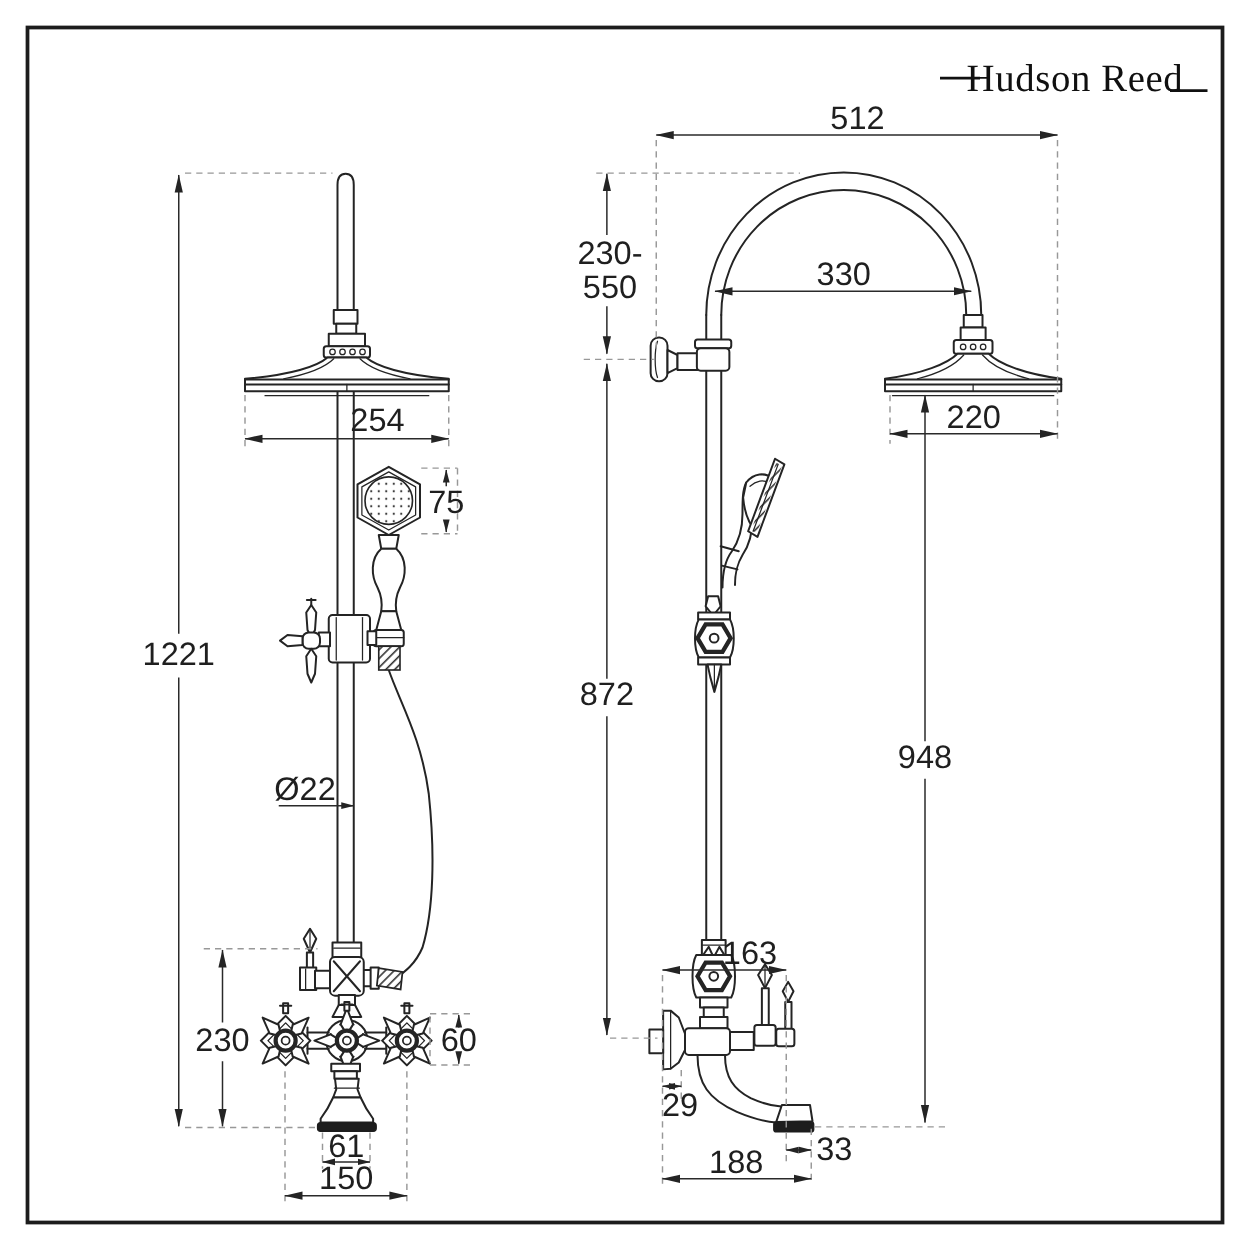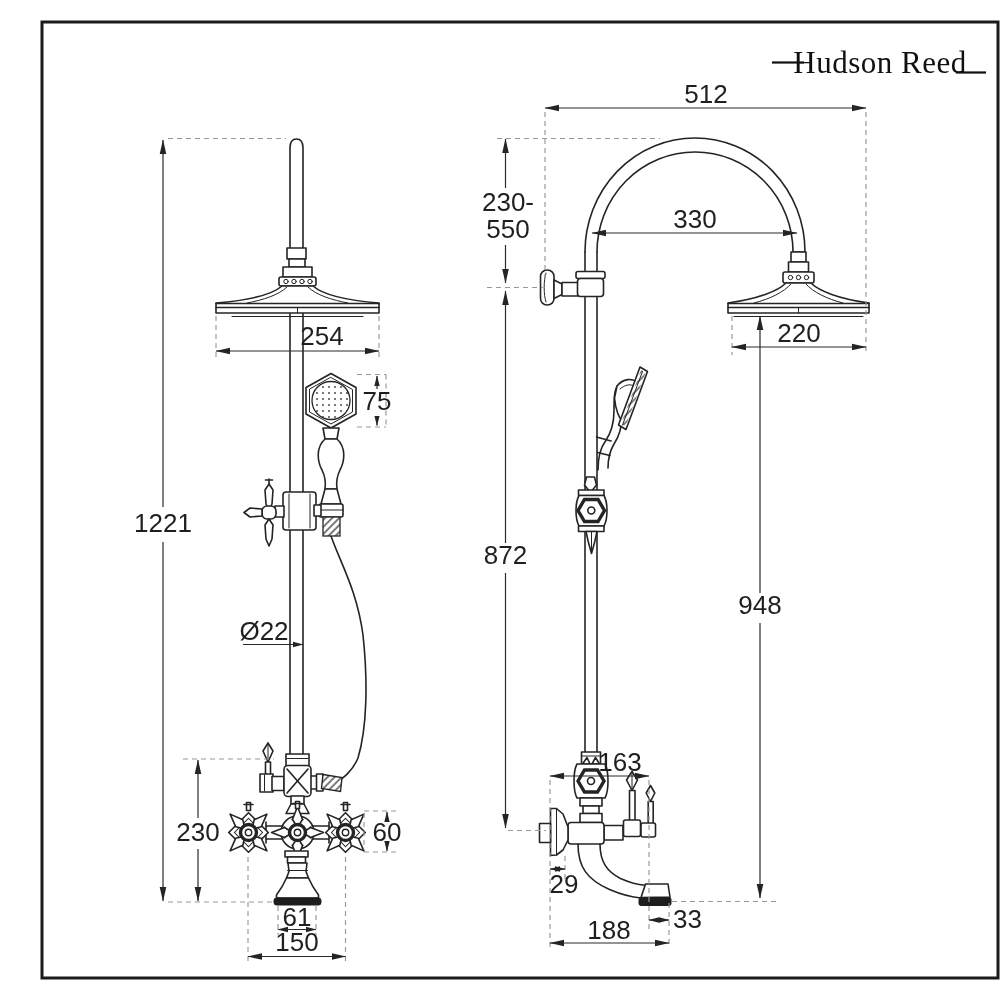--- a/index.html
+++ b/index.html
@@ -1,16 +1,16 @@
 <!DOCTYPE html>
 <html><head>
 <meta charset="utf-8">
 <style>
   html,body { margin:0; padding:0; background:#fff; }
-  .stage { width:848px; height:1000px; position:relative; background:#fff;padding-left:20px; }
+  .stage { width:848px; height:1000px; position:relative; background:#fff; }
   svg { display:block; }
   .ln   { stroke:#242424; stroke-width:1.6; fill:none; stroke-linecap:round; stroke-linejoin:round; }
   .lnf  { stroke:#242424; stroke-width:1.6; fill:#ffffff; stroke-linejoin:round; }
   .thin { stroke-width:1; }
   .dim  { stroke:#2a2a2a; stroke-width:1.2; fill:none; }
   .dash { stroke:#989898; stroke-width:1.15; stroke-dasharray:5 4; fill:none; }
   .dark { fill:#1d1d1d; stroke:#1d1d1d; }
   text.dimtxt { font-family:"Liberation Sans","DejaVu Sans",sans-serif; font-size:26px; fill:#1f1f1f; }
   text.logo   { font-family:"Liberation Serif","DejaVu Serif",serif; font-size:31px; fill:#101010; letter-spacing:.5px; }
 </style>

